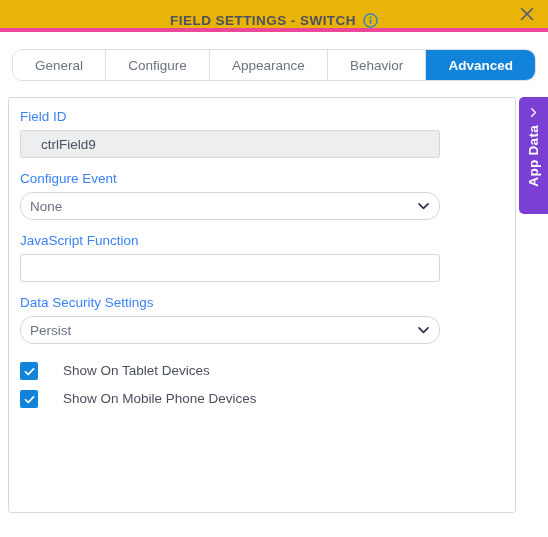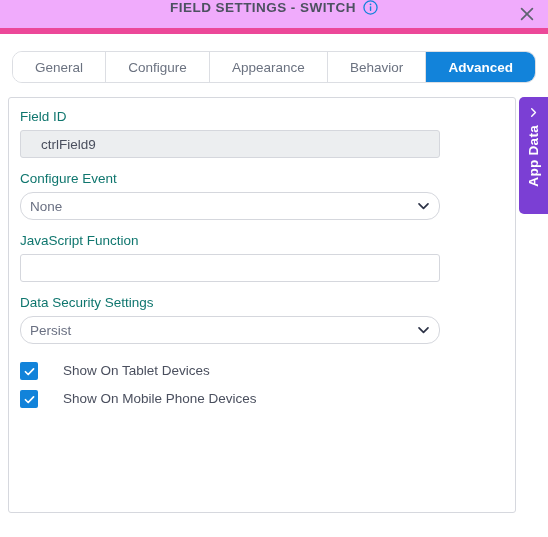--- a/index.html
+++ b/index.html
@@ -12,24 +12,24 @@
     background: #ffffff;
     font-family: "Liberation Sans", sans-serif;
     overflow: hidden;
     position: relative;
   }
 
   
   .titlebar {
     position: relative;
     height: 28px;
-    background: #f0abfc;
-    border-bottom: 6px solid #ec4899;
-    display: flex;
-    align-items: flex-start;
+    background: #eab308;
+    border-bottom: 4px solid #ec4899;
+    display: flex;
+    align-items: flex-end;
     justify-content: center;
   }
   .titlebar-title {
     font-size: 13.5px;
     font-weight: bold;
     letter-spacing: 0.45px;
     color: #4c5160;
     white-space: nowrap;
   }
   .info-icon {
@@ -95,21 +95,21 @@
     height: 416px;
     border: 1px solid #d6d8de;
     border-radius: 3px;
     background: #ffffff;
     box-sizing: border-box;
     padding: 11px 11px 0 11px;
   }
 
   .field-label {
     font-size: 13.5px;
-    color: #0f766e;
+    color: #3b82f6;
     margin: 0 0 5px 0;
     line-height: 16px;
   }
   .field-label.spaced { margin-top: 13px; }
 
   .text-input {
     box-sizing: border-box;
     width: 420px;
     height: 28px;
     border: 1px solid #d5d7dd;

